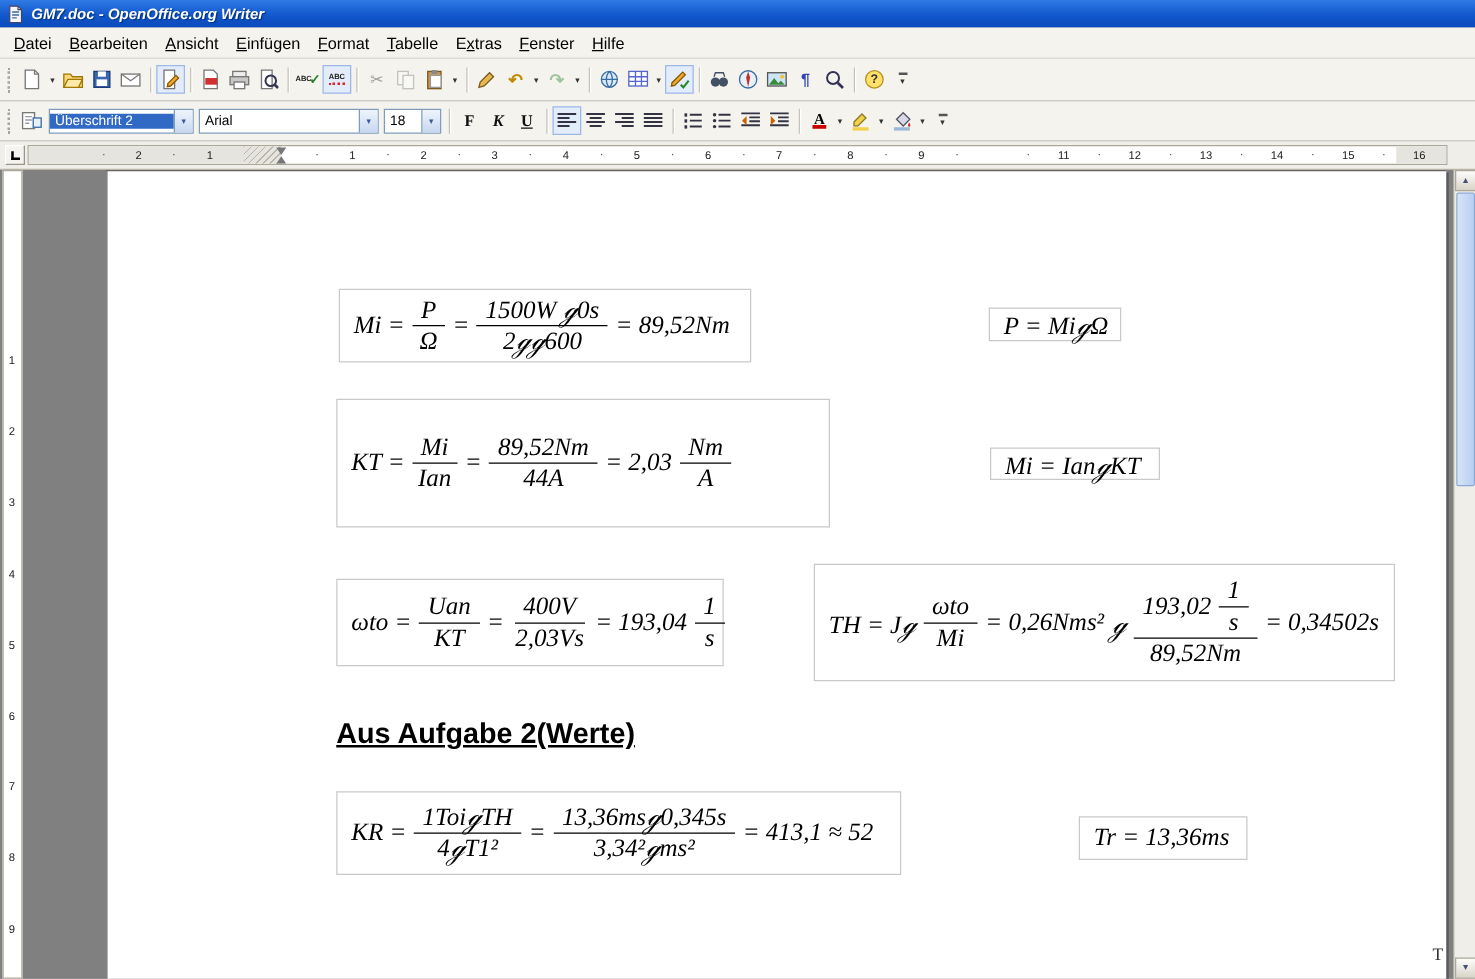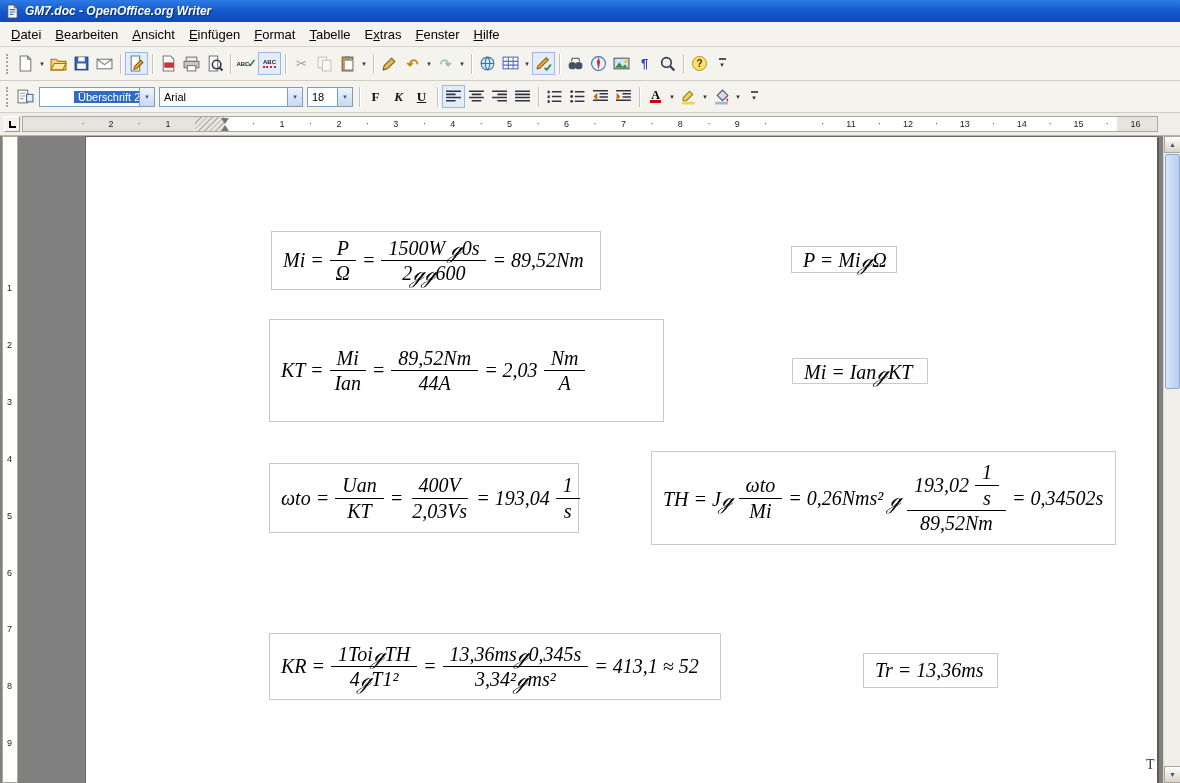--- a/index.html
+++ b/index.html
@@ -42,21 +42,21 @@
     display:inline-flex; align-items:center; justify-content:center; font-size:10px; font-weight:bold; color:#333; }
   .ovf { display:inline-flex; flex-direction:column; align-items:center; justify-content:center;
     width:14px; height:23px; margin-left:4px; }
   .ovfbar { width:7px; height:2px; background:#555; margin-bottom:1px; }
   .ovf .arr { font-size:7px; color:#333; }
 
   
   .combo { display:inline-flex; height:20px; border:1px solid #7F9DB9; background:#fff;
     align-items:center; margin:0 2px; flex:none; }
   .combo .val { padding:0 4px; font-size:11px; white-space:nowrap; overflow:hidden; flex:1; }
-  .combo .val.selhl { background:#316AC5; color:#fff;margin-left:34px; }
+  .combo .val.selhl { background:#316AC5; color:#fff; }
   .combo .cbtn { width:15px; align-self:stretch; border-left:1px solid #7F9DB9;
     background:linear-gradient(to bottom,#EEF4FC,#C8D8F0); color:#3A5A9A; font-size:7px;
     display:inline-flex; align-items:center; justify-content:center; }
   .fmt-letter { font-family:"Liberation Serif", serif; font-size:13px; color:#111; }
   .b { font-weight:bold; } .i { font-style:italic; font-weight:bold; } .u { text-decoration:underline; font-weight:bold; }
   .fcA { font-family:"Liberation Serif",serif; font-weight:bold; font-size:12px; line-height:10px;
     border-bottom:3px solid #C00; padding:0 1px; }
 
   
   .rulerband { position:absolute; left:0; top:113px; width:1180px; height:23px; background:#F0EEE8;
@@ -610,20 +610,21 @@
                 <span class="mt">s</span>
               </span>
             </span>
           </span>
           <span class="den">
             <span class="mt">89,52Nm</span>
           </span>
         </span>
         <span class="mt">= 0,34502s</span>
       </div>
+    <div class="doc-heading" style="left:183px;top:436px">Aus Aufgabe 2(Werte)</div>
     <div class="tframe formula" style="left:183px;top:496px;width:452px;height:67px">
         <span class="mt">KR =</span>
         <span class="frac">
           <span class="num">
             <span class="mt">1ToiℊTH</span>
           </span>
           <span class="den">
             <span class="mt">4ℊT1²</span>
           </span>
         </span>

